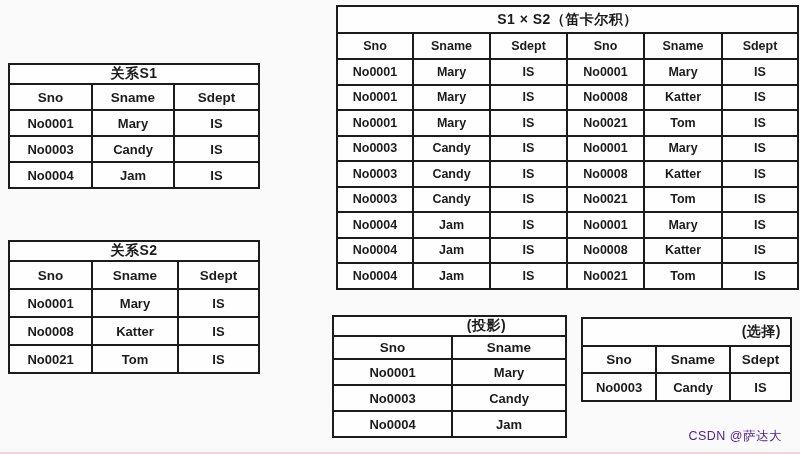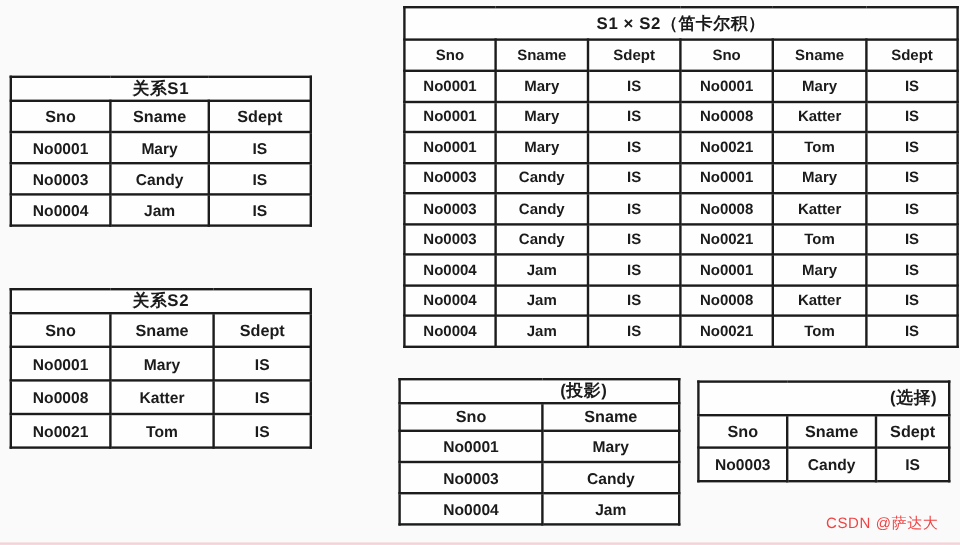--- a/index.html
+++ b/index.html
@@ -63,21 +63,21 @@
   #table-sel .title-row  { height: 28px; }
   #table-sel .header-row { height: 27px; }
   #table-sel tbody tr    { height: 28px; }
   #table-sel .title-row th { text-align: right; padding-right: 9px; }
 
   .watermark {
     position: absolute;
     right: 18px;
     bottom: 9px;
     font-size: 12.5px;
-    color: #ef4444;
+    color: #4c1d95;
     letter-spacing: 0.5px;
   }
   .bottom-line {
     position: absolute;
     left: 0; bottom: 0;
     width: 800px; height: 2px;
     background: #f3d2d8;
   }
 </style>
 </head>

